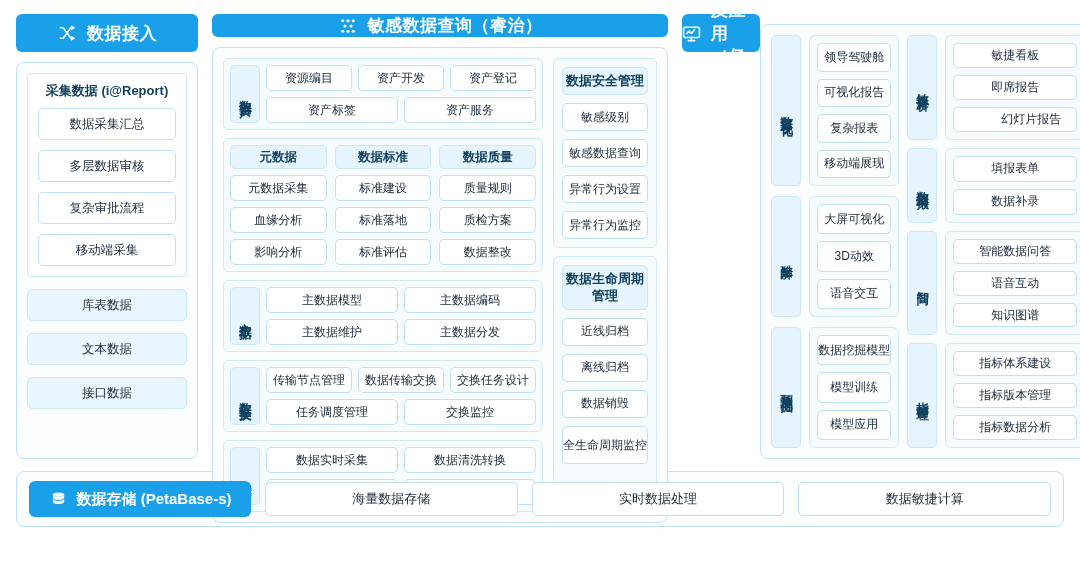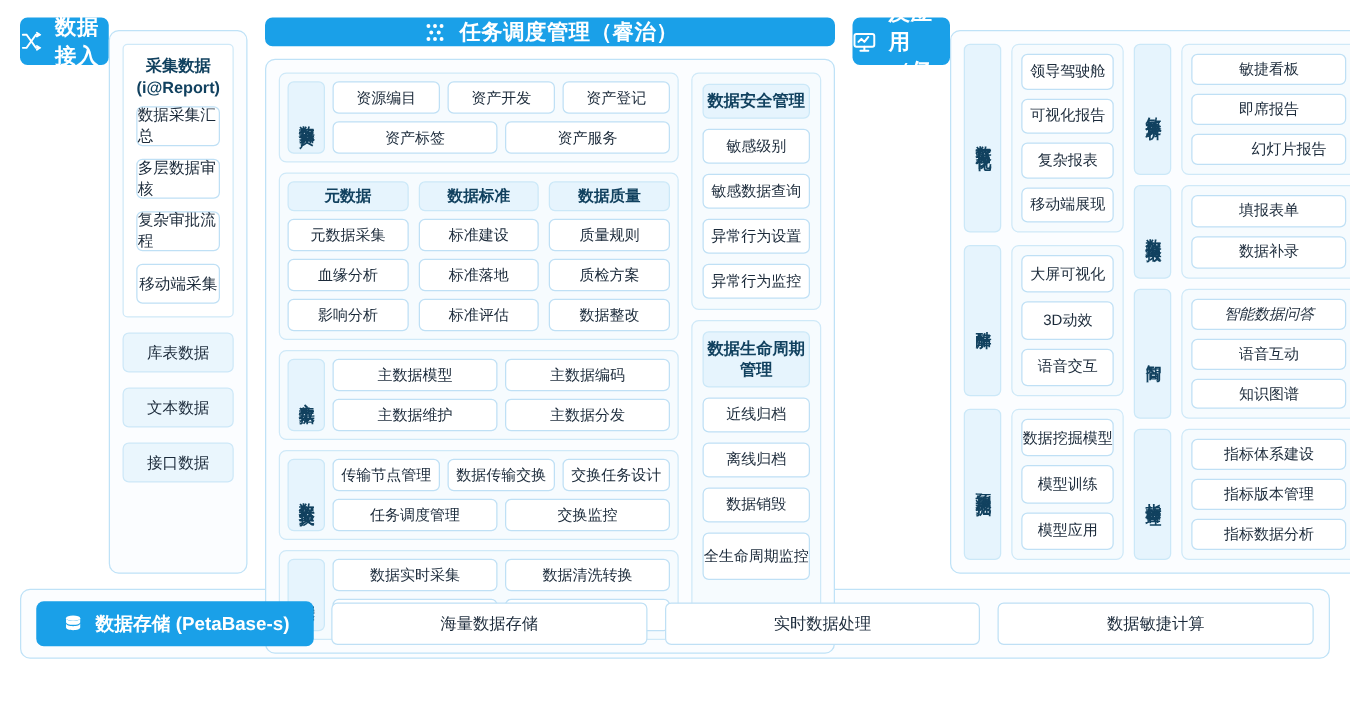--- a/index.html
+++ b/index.html
@@ -91,21 +91,21 @@
     border-radius: 5px;
     box-sizing: border-box;
   }
 
   
   .columns {
     display: flex;
     gap: 14px;
     height: 445px;
   }
-  .col1 { width: 186px; display: flex; flex-direction: row; }
+  .col1 { width: 186px; display: flex; flex-direction: column; }
   .col2 { width: 466px; display: flex; flex-direction: column; }
   .col3 { width: 382px; display: flex; flex-direction: row; }
 
   .col-body {
     margin-top: 10px;
     flex: 1;
     border: 1px solid #bfe2f7;
     border-radius: 8px;
     background: #fbfdff;
     box-sizing: border-box;
@@ -307,21 +307,21 @@
             <circle cx="5" cy="5" r="2.1"></circle>
               <circle cx="12" cy="5" r="2.1"></circle>
               <circle cx="19" cy="5" r="2.1"></circle>
             <circle cx="8" cy="12" r="2.1"></circle>
               <circle cx="16" cy="12" r="2.1"></circle>
             <circle cx="5" cy="19" r="2.1"></circle>
               <circle cx="12" cy="19" r="2.1"></circle>
               <circle cx="19" cy="19" r="2.1"></circle>
           </svg>
         </span>
-        <span>任务调度管理（睿治）</span>
+        <span>敏感数据查询（睿治）</span>
       </div>
       <div class="col-body">
         <div class="c2-wrap">
 
           <div class="c2-left">
 
             <div class="sub-box">
               <div class="row-block">
                 <div class="vlabel">数据资产</div>
                 <div class="cells">
@@ -487,21 +487,21 @@
             <div class="c3-block" style="flex:0.72;margin-bottom:0;">
               <div class="vlabel" style="width:30px;">数据填报</div>
               <div class="c3-right-inner" style="flex:1;">
                 <div class="pill" style="flex:1;">填报表单</div>
                 <div class="pill" style="flex:1;">数据补录</div>
               </div>
             </div>
             <div class="c3-block" style="flex:1;margin-bottom:0;">
               <div class="vlabel" style="width:30px;">智问</div>
               <div class="c3-right-inner" style="flex:1;">
-                <div class="pill" style="flex:1;font-style:italic;">智能数据问答</div>
+                <div class="pill" style="flex:1;">智能数据问答</div>
                 <div class="pill" style="flex:1;">语音互动</div>
                 <div class="pill" style="flex:1;">知识图谱</div>
               </div>
             </div>
             <div class="c3-block" style="flex:1;margin-bottom:0;">
               <div class="vlabel" style="width:30px;">指标管理</div>
               <div class="c3-right-inner" style="flex:1;">
                 <div class="pill" style="flex:1;">指标体系建设</div>
                 <div class="pill" style="flex:1;">指标版本管理</div>
                 <div class="pill" style="flex:1;">指标数据分析</div>

